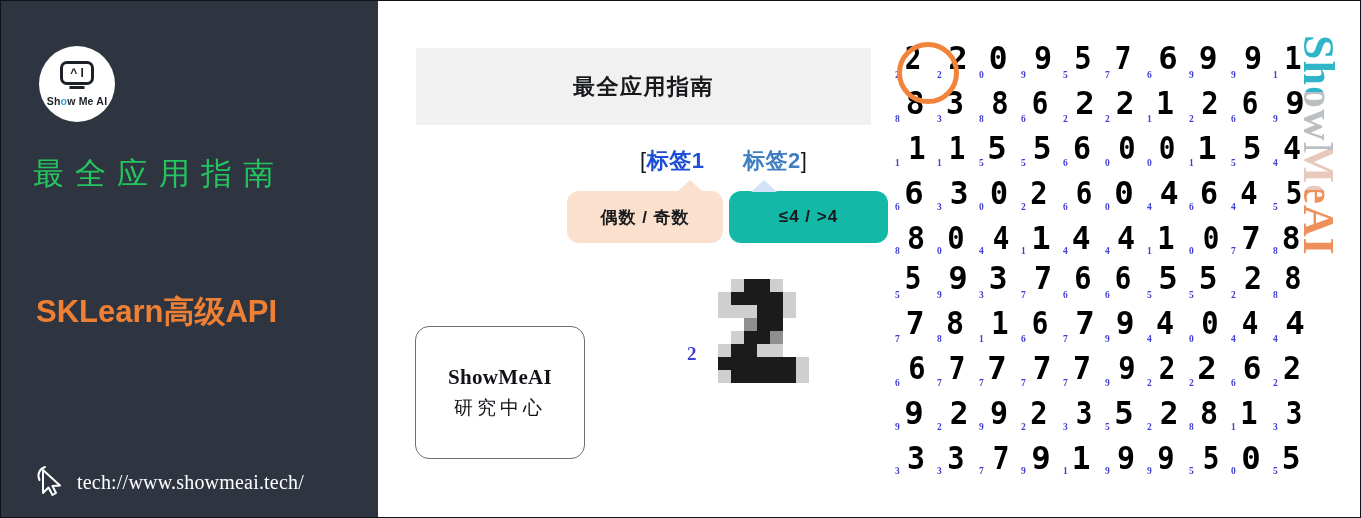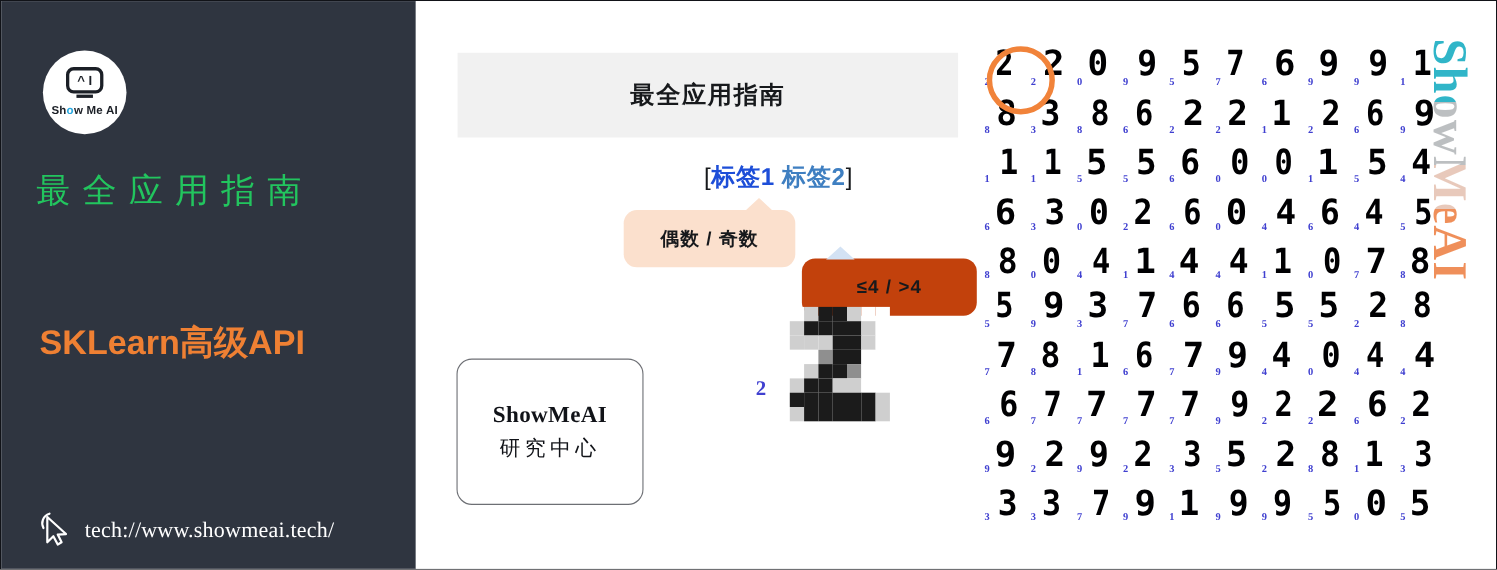--- a/index.html
+++ b/index.html
@@ -163,21 +163,21 @@
   #labels-row {
     position: absolute;
     left: 262px; top: 145px;
     font-size: 22px;
     font-weight: 700;
     color: #17191c;
     white-space: nowrap;
     letter-spacing: 0.5px;
   }
   #labels-row .lbl-1 { color: #1d4ed8; }
-  #labels-row .lbl-2 { color: #3f7fc1; }
+  #labels-row .lbl-2 { color: #3f7fc1; margin-left: 32px; }
   #labels-row .bracket { color: #17191c; font-weight: 400; }
 
   .callout {
     position: absolute;
     height: 52px;
     display: flex;
     align-items: center;
     justify-content: center;
     font-size: 17px;
     font-weight: 700;
@@ -197,23 +197,22 @@
     background: #fbe0cd;
     border-radius: 12px 12px 12px 12px;
   }
   #callout-odd-even .tail {
     right: 20px;
     border-bottom: 12px solid #fbe0cd;
   }
   #callout-threshold {
     left: 351px; top: 190px;
     width: 159px;
-    background: #c2410c;
+    background: #14b8a6;
     border-radius: 12px;
-    margin-top: 44px;
   }
   #callout-threshold .tail {
     left: 22px;
     border-bottom: 12px solid #d3e2f4;
   }
 
   
   #wechat-card {
     position: absolute;
     left: 37px; top: 325px;

